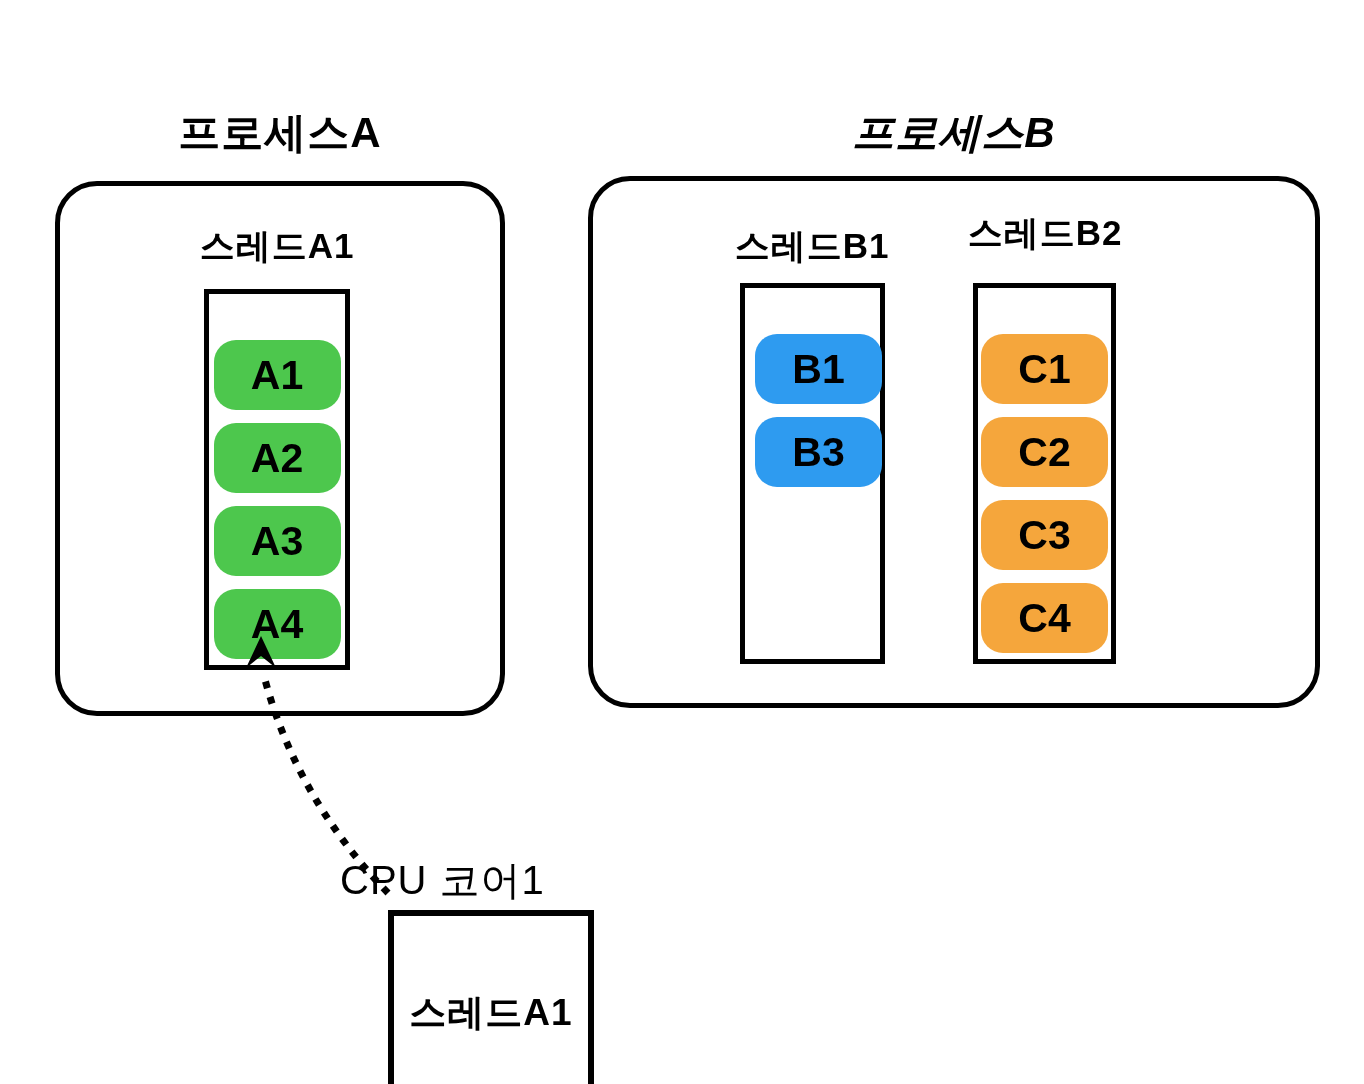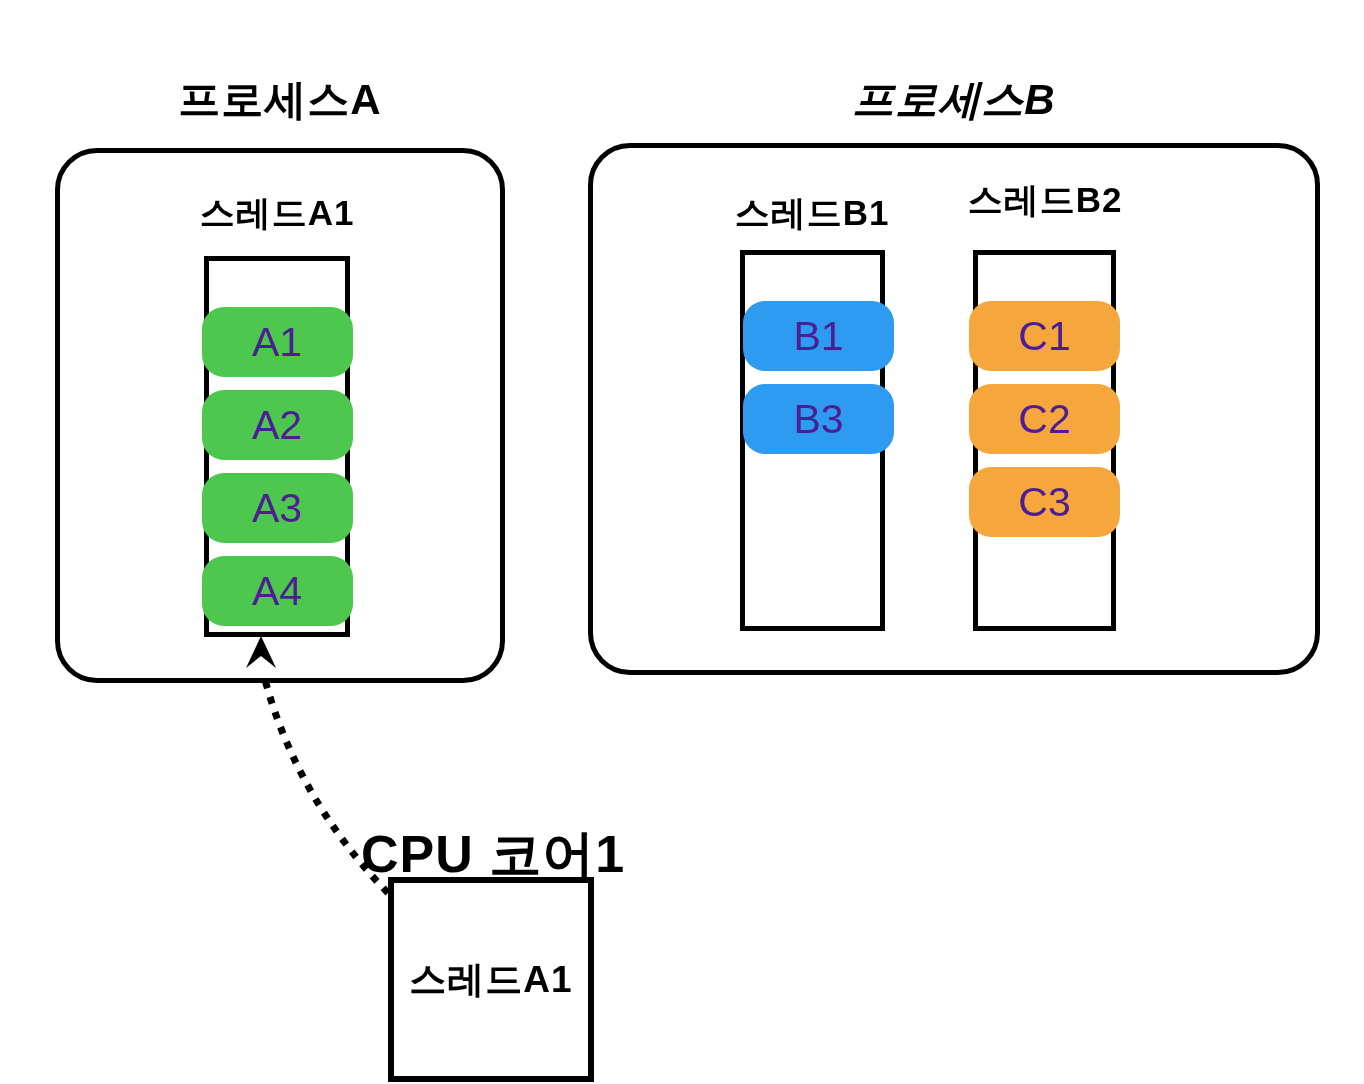--- a/index.html
+++ b/index.html
@@ -1,46 +1,46 @@
 <!DOCTYPE html>
 <html style="--background: #FFFFFF; --stroke: #000000; --green: #4DC74D; --blue: #2E9BF0; --orange: #F5A63C;"><head>
 <meta charset="utf-8">
 <style>
   html,body{margin:0;padding:0;background:#fff;}
   #canvas{
     position:relative;width:1364px;height:1084px;background:var(--background,#fff);
     font-family:"Liberation Sans","DejaVu Sans",sans-serif;color:#000;overflow:hidden;
   }
-  .abs{position:absolute;}
+  .abs{position:absolute;margin-top:33px;}
   .title{
     font-size:42px;font-weight:bold;text-align:center;letter-spacing:1px;
   }
   .thread-label{
     font-size:35px;font-weight:bold;text-align:center;letter-spacing:1px;
   }
   .process-box{
     border:5px solid #000;border-radius:42px;background:#fff;box-sizing:border-box;
   }
   .stack{
     border:5px solid #000;background:#fff;box-sizing:border-box;
     display:flex;flex-direction:column;align-items:center;gap:13px;padding-top:46px;
   }
   .chip{
-    width:151px;height:70px;border-radius:22px;flex:0 0 auto;
+    width:127px;height:70px;border-radius:22px;flex:0 0 auto;
     display:flex;align-items:center;justify-content:center;
-    font-size:41px;font-weight:normal;color:#4c1d95;
+    font-size:41px;font-weight:bold;color:#000000;
   }
   .chip.green{background:var(--green,#4DC74D);}
   .chip.blue{background:var(--blue,#2E9BF0);}
   .chip.orange{background:var(--orange,#F5A63C);}
   .cpu-box{
     border:6px solid #000;background:#fff;box-sizing:border-box;
     display:flex;align-items:center;justify-content:center;
   }
-  .cpu-label{font-size:52px;font-weight:bold;text-align:center;letter-spacing:1px;}
+  .cpu-label{font-size:40px;font-weight:normal;text-align:left;letter-spacing:1px;}
   .cpu-thread{font-size:37px;font-weight:bold;letter-spacing:1px;}
   svg.overlay{position:absolute;left:0;top:0;pointer-events:none;}
 </style>
 </head>
 <body>
 
 <div id="canvas">
 
   <div class="abs title" style="left:80px;top:72px;width:400px;">프로세스A</div>
 
@@ -65,20 +65,21 @@
 
   <div class="abs stack" style="left:740px;top:250px;width:145px;height:381px;padding-left:12px;">
       <div class="chip blue">B1</div>
       <div class="chip blue">B3</div>
     </div>
 
   <div class="abs stack" style="left:973px;top:250px;width:143px;height:381px;text-align:right;">
       <div class="chip orange">C1</div>
       <div class="chip orange">C2</div>
       <div class="chip orange">C3</div>
+      <div class="chip orange">C4</div>
     </div>
 
   <div class="abs cpu-label" style="left:340px;top:820px;width:306px;">CPU 코어1</div>
 
   <div class="abs cpu-box" style="left:388px;top:877px;width:206px;height:205px;">
     <span class="cpu-thread">스레드A1</span>
   </div>
 
   <svg class="overlay" width="1364" height="1084" viewBox="0 0 1364 1084" aria-hidden="true">
     <path d="M 388 893 Q 296 798 264 676" fill="none" stroke="#000" stroke-width="7" stroke-dasharray="7 9"></path>

